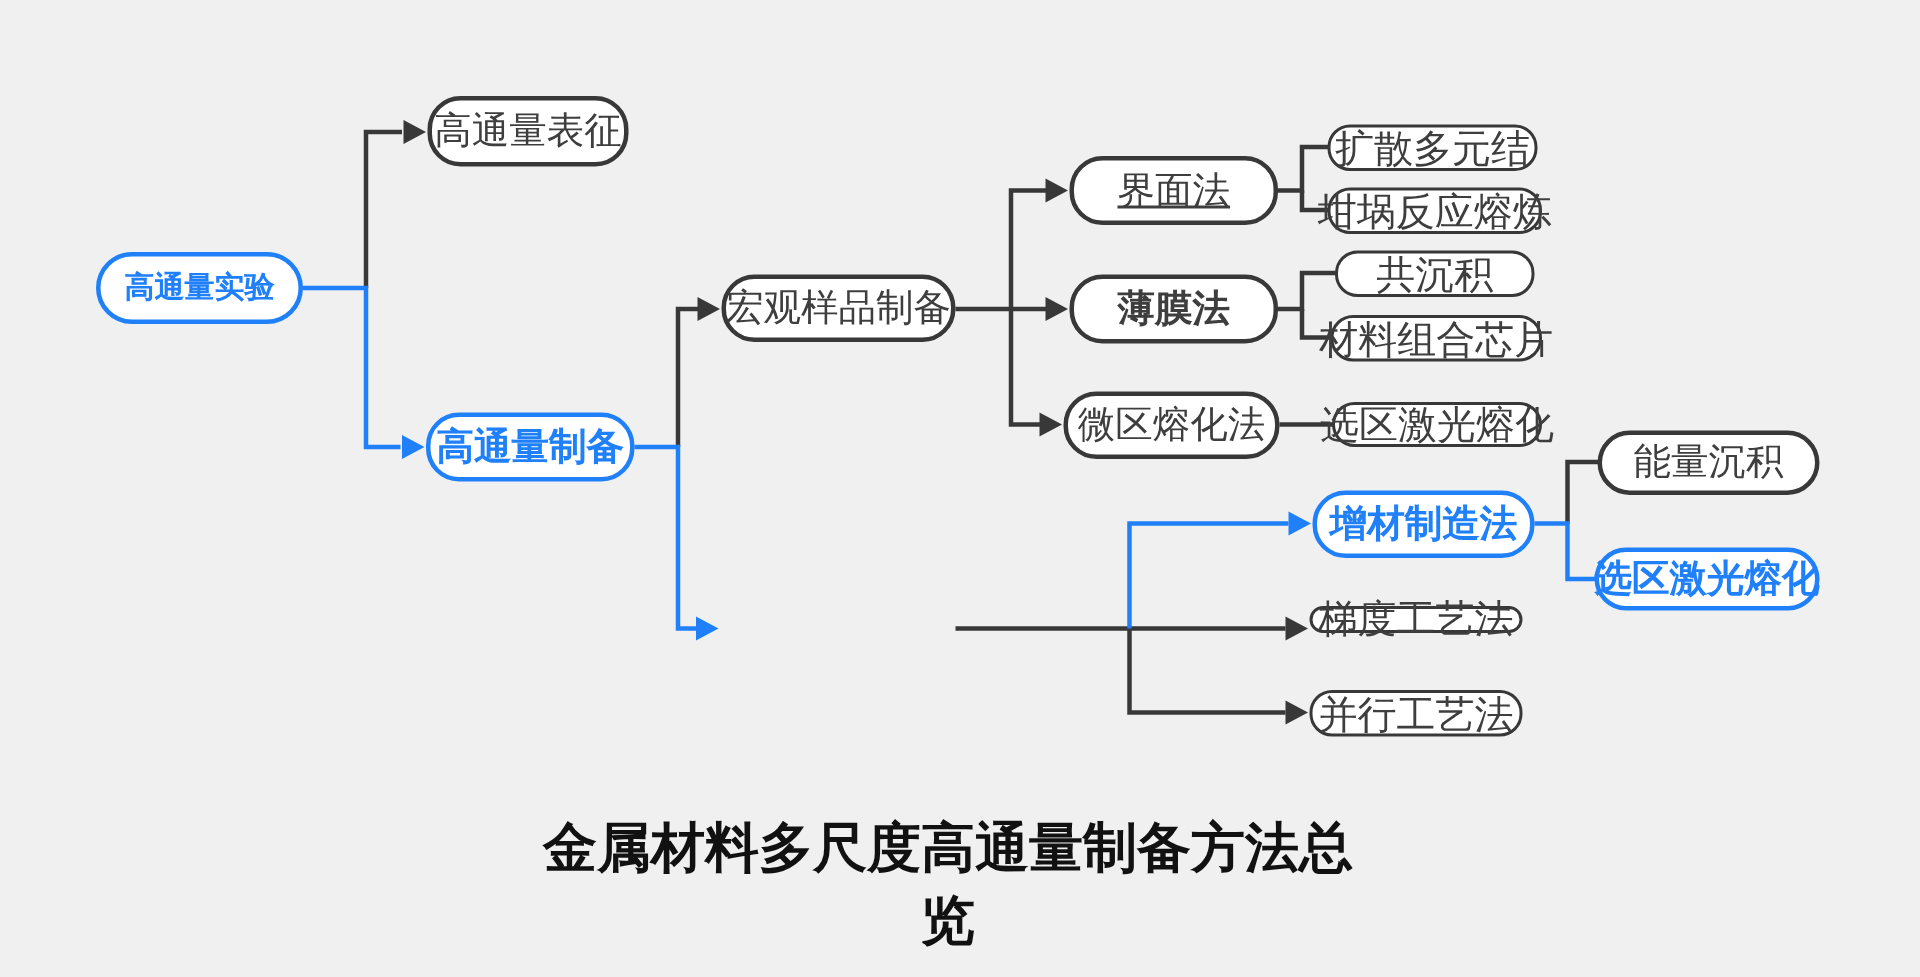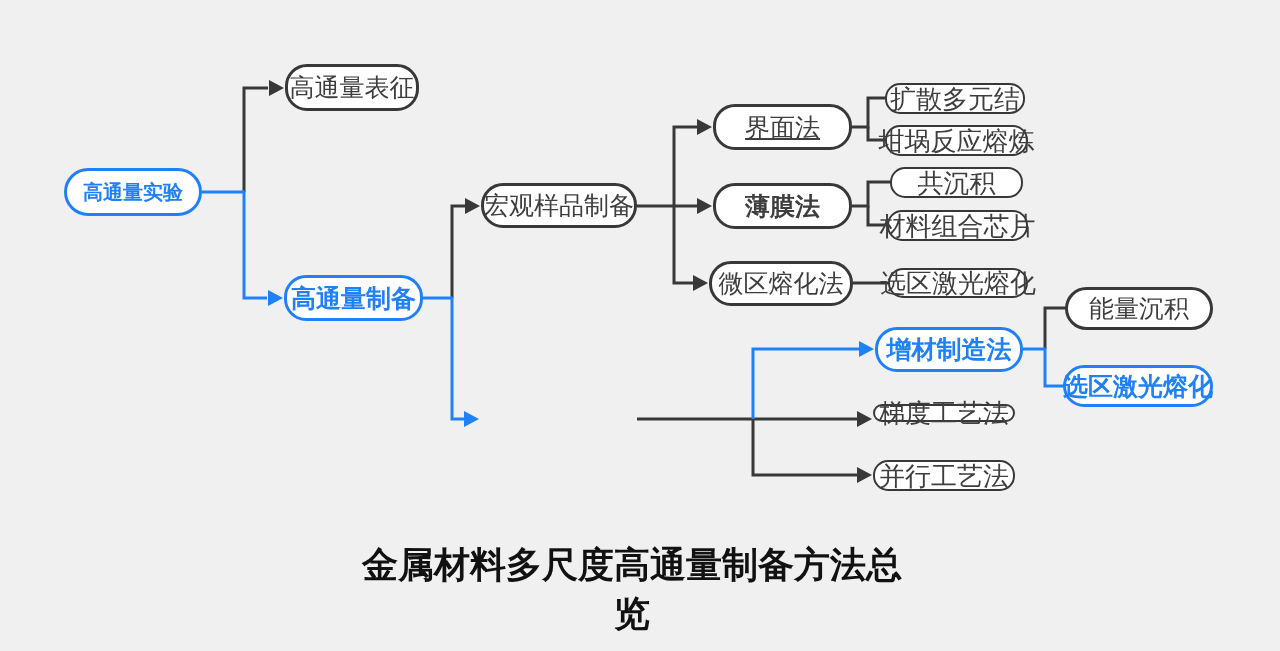--- a/index.html
+++ b/index.html
@@ -82,21 +82,21 @@
   #n-thinfilm  {left:713px; top:183px; width:139px; height:46px;font-weight:bold;}
   #n-microzone {left:709px; top:261px; width:144px; height:45px;text-align:center;}
   #n-diffusion {left:885px; top:83px;  width:140px; height:31px;}
   #n-crucible  {left:885px; top:125px; width:143px; height:31px;}
   #n-codep     {left:890px; top:167px; width:133px; height:31px;}
   #n-chip      {left:887px; top:210px; width:141px; height:31px;}
   #n-nanotip   {left:888px; top:268px; width:140px; height:30px;}
   #n-additive  {left:875px; top:327px; width:148px; height:45px;}
   #n-energy    {left:1065px;top:287px; width:148px; height:43px;}
   #n-slm       {left:1063px;top:365px; width:150px; height:42px;}
-  #n-gradient  {left:873px; top:404px; width:142px; height:18px;}
+  #n-gradient  {left:873px; top:404px; width:142px; height:18px;font-family:Liberation Serif, serif;}
   #n-parallel  {left:873px; top:460px; width:142px; height:31px;}
 </style>
 </head>
 <body>
 
 <div class="canvas">
 
   <svg class="edges" width="1280" height="651" viewBox="0 0 1280 651" xmlns="http://www.w3.org/2000/svg">
 
     <path class="edge-dark" d="M244,192 V88 H268"></path>

